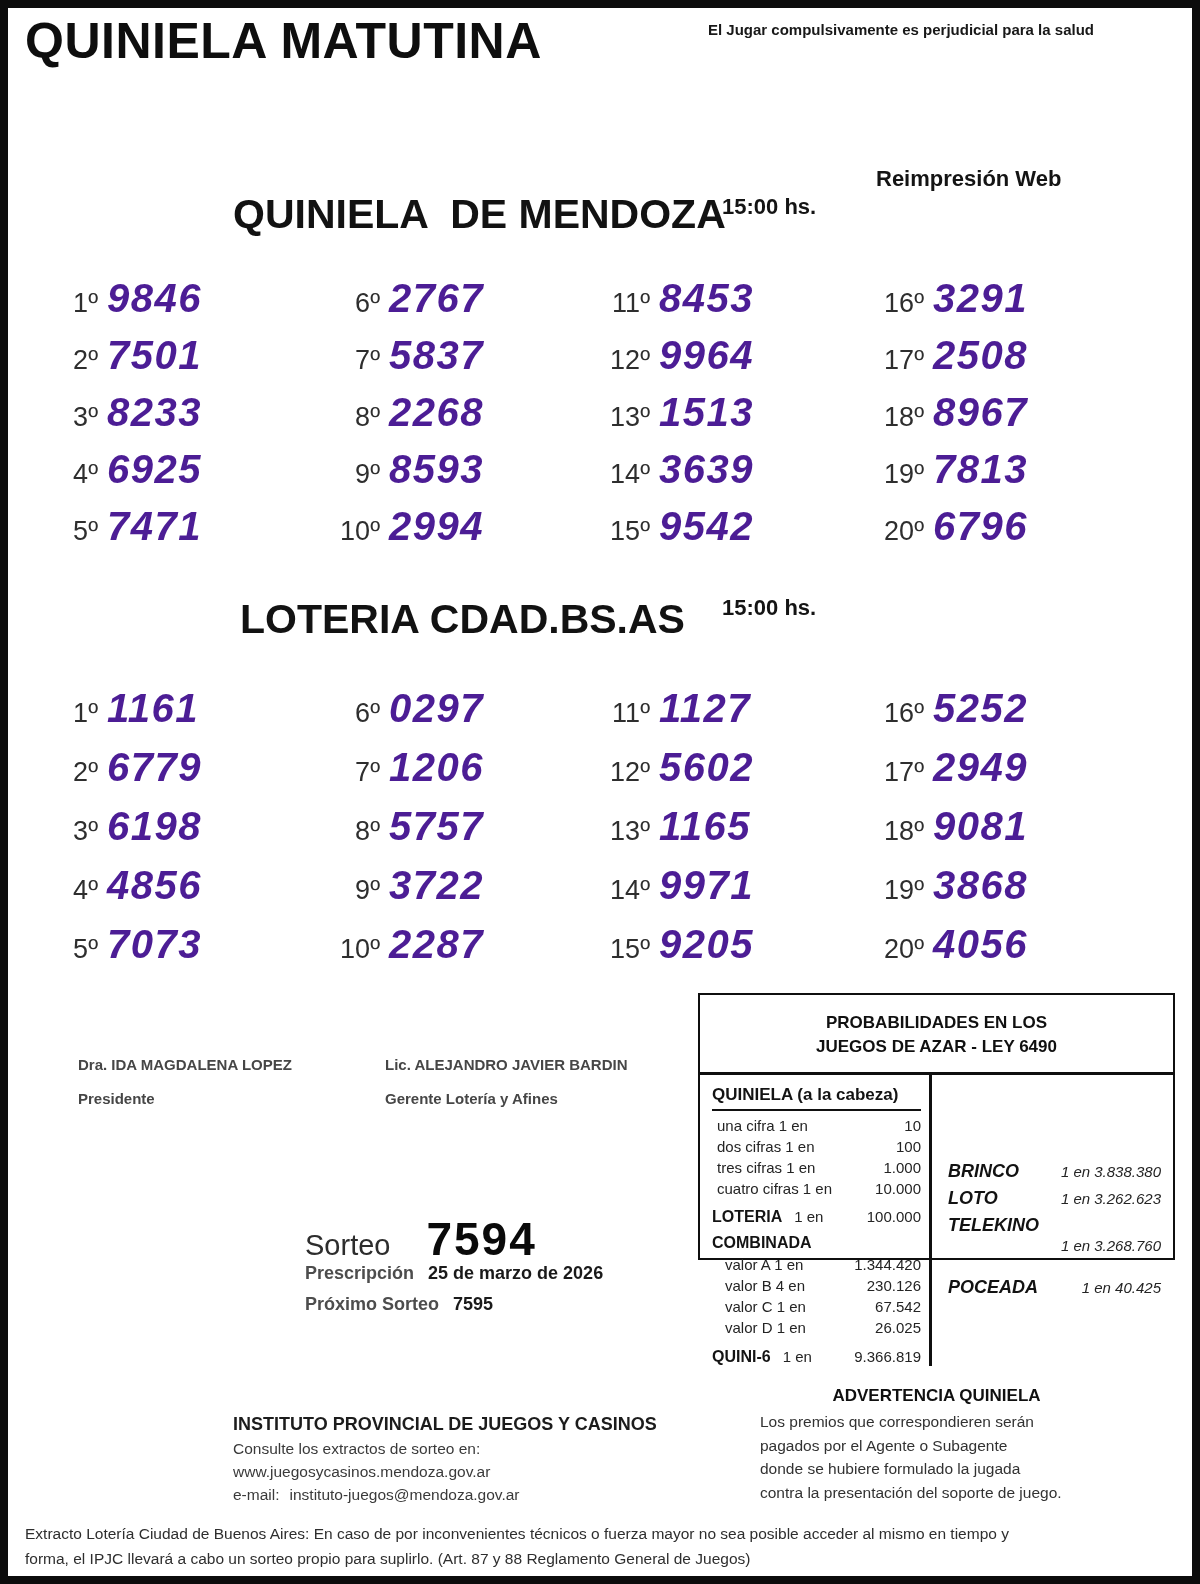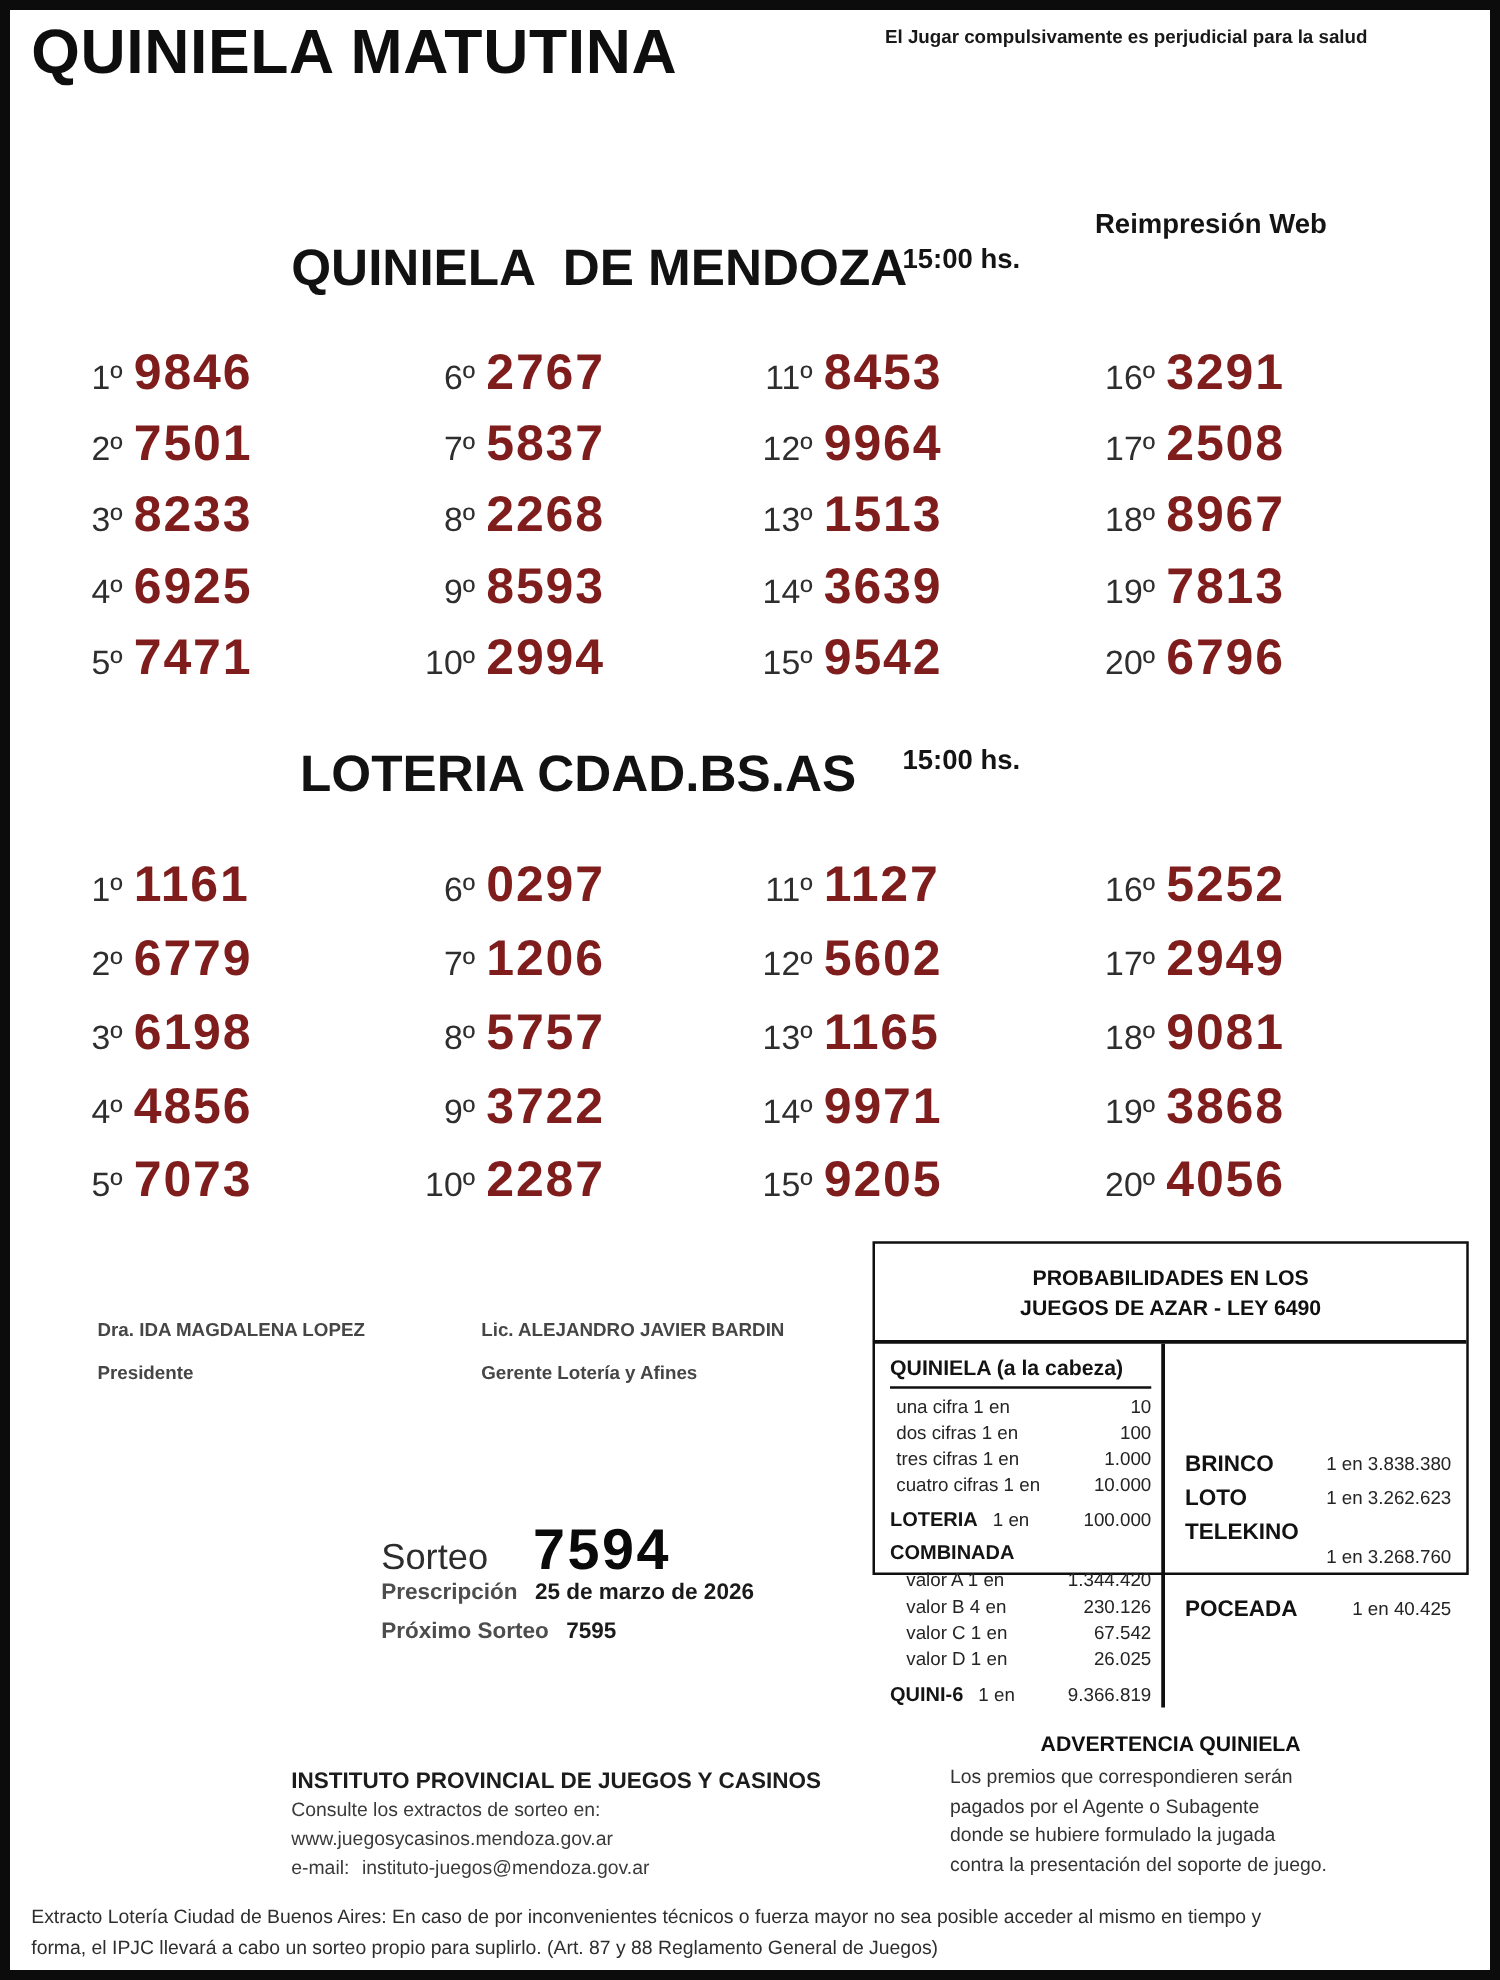--- a/index.html
+++ b/index.html
@@ -19,39 +19,39 @@
   .time-mendoza { left:722px; top:194px; }
   .time-bsas { left:722px; top:595px; }
   .reprint { left:876px; top:166px; font-size:22px; font-weight:700; color:#141414; }
 
   .results-grid { position:absolute; left:48px; width:1070px; display:grid;
     grid-auto-flow:column; grid-template-columns:282px 270px 274px 226px; }
   .grid-mendoza { top:276px; grid-template-rows:repeat(5, 57px); }
   .grid-bsas   { top:686px; grid-template-rows:repeat(5, 59px); }
   .cell { display:flex; align-items:baseline; }
   .ord { flex:0 0 50px; text-align:right; font-size:27px; font-weight:400; color:#2e2e2e; margin-right:9px; }
-  .num { font-size:40px; font-weight:700; color:#7f1d1d; letter-spacing:1.5px; }
+  .num { font-size:40px; font-weight:700; color:#4c1d95; letter-spacing:1.5px;font-style:italic; }
 
   .sign-name { font-size:15px; font-weight:700; color:#464646; }
   .sign-role { font-size:15px; font-weight:700; color:#464646; }
 
   .sorteo-row { left:305px; top:1212px; display:flex; align-items:baseline; gap:36px; }
   .sorteo-label { font-size:29px; font-weight:400; color:#2d2d2d; }
   .sorteo-num { font-size:46px; font-weight:700; color:#0a0a0a; letter-spacing:2px; }
   .draw-rows { left:305px; top:1258px; width:330px; }
   .d-row { display:flex; gap:14px; line-height:31px; font-size:18px; }
   .d-label { font-weight:700; color:#4d4d4d; }
   .d-value { font-weight:700; color:#1a1a1a; }
 
   .prob-box { left:698px; top:993px; width:477px; height:267px; border:2px solid #0f0f0f; background:#fff; }
   .prob-head { height:80px; border-bottom:3px solid #0f0f0f; text-align:center; padding-top:16px;
     font-weight:700; font-size:17px; line-height:24px; color:#101010; }
   .prob-body { display:flex; height:291px; }
   .prob-left { width:232px; border-right:3px solid #0f0f0f; padding:5px 8px 4px 12px; overflow:hidden; }
-  .prob-right { flex:1; padding:85px 12px 0 16px; }
+  .prob-right { flex:1; padding:85px 12px 0 16px;font-style:italic; }
   .q-title { font-weight:700; font-size:17px; color:#131313; border-bottom:2px solid #111; padding:5px 0 4px; margin-bottom:4px; }
   .p-row { display:flex; justify-content:space-between; font-size:15px; line-height:21px; color:#242424; padding-left:5px; }
   .inline-odds { display:flex; align-items:baseline; font-size:15px; line-height:21px; color:#242424; }
   .inline-odds .b-label { font-weight:700; font-size:16px; color:#141414; }
   .inline-odds .mid { margin-left:12px; }
   .inline-odds .val { flex:1; text-align:right; }
   .row-loteria { margin-top:7px; }
   .comb-title { font-weight:700; font-size:16px; color:#141414; margin-top:5px; line-height:22px; }
   .v-row { padding-left:13px; }
   .row-quini { margin-top:8px; }

